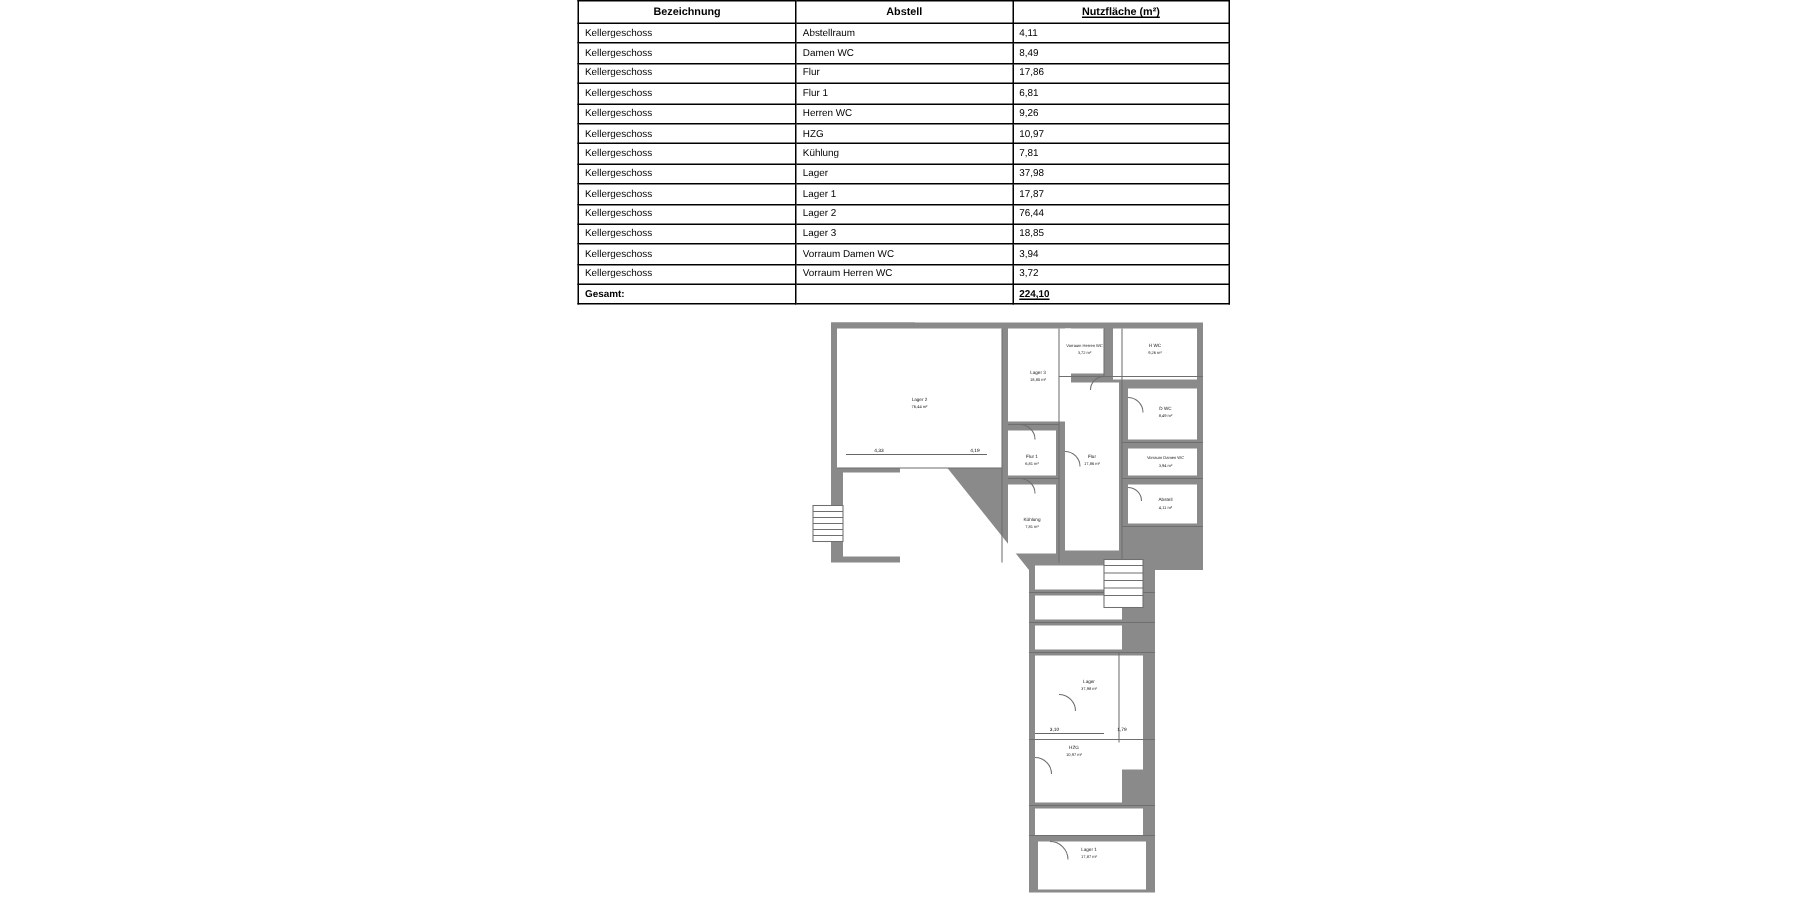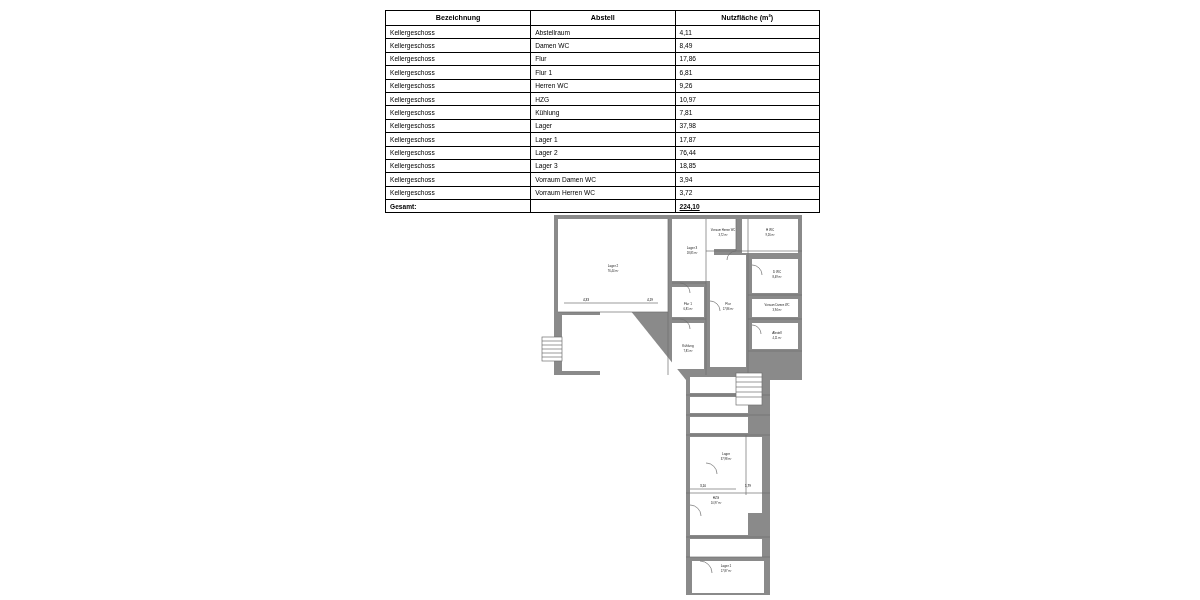--- a/index.html
+++ b/index.html
@@ -13,21 +13,21 @@
     position: relative;
     overflow: hidden;
     font-family: "Liberation Sans", sans-serif;
     color: #000;
   }
 
   
   .area-table {
     position: absolute;
     left: 385px;
-    top: 10px;
+    top: 0px;
     width: 435px;
     border-collapse: collapse;
     font-size: 6.6px;
     line-height: 1.1;
   }
   .area-table th,
   .area-table td {
     border: 1px solid #000;
     padding: 2px 4px;
     height: 8.4px;
@@ -36,21 +36,21 @@
     text-align: left;
   }
   .area-table thead th {
     text-align: center;
     font-weight: bold;
     font-size: 7.2px;
     height: 10px;
   }
   .col-bez { width: 145px; }
   .col-fun { width: 145px; }
-  .col-nut { width: 145px; }
+  .col-nut { width: 145px; text-decoration: underline; }
   .area-table tr.total-row td {
     font-weight: bold;
   }
   .area-table tr.total-row td.total-value {
     text-decoration: underline;
     font-weight: bold;
   }
 
   
   #floorplan-wrap {

